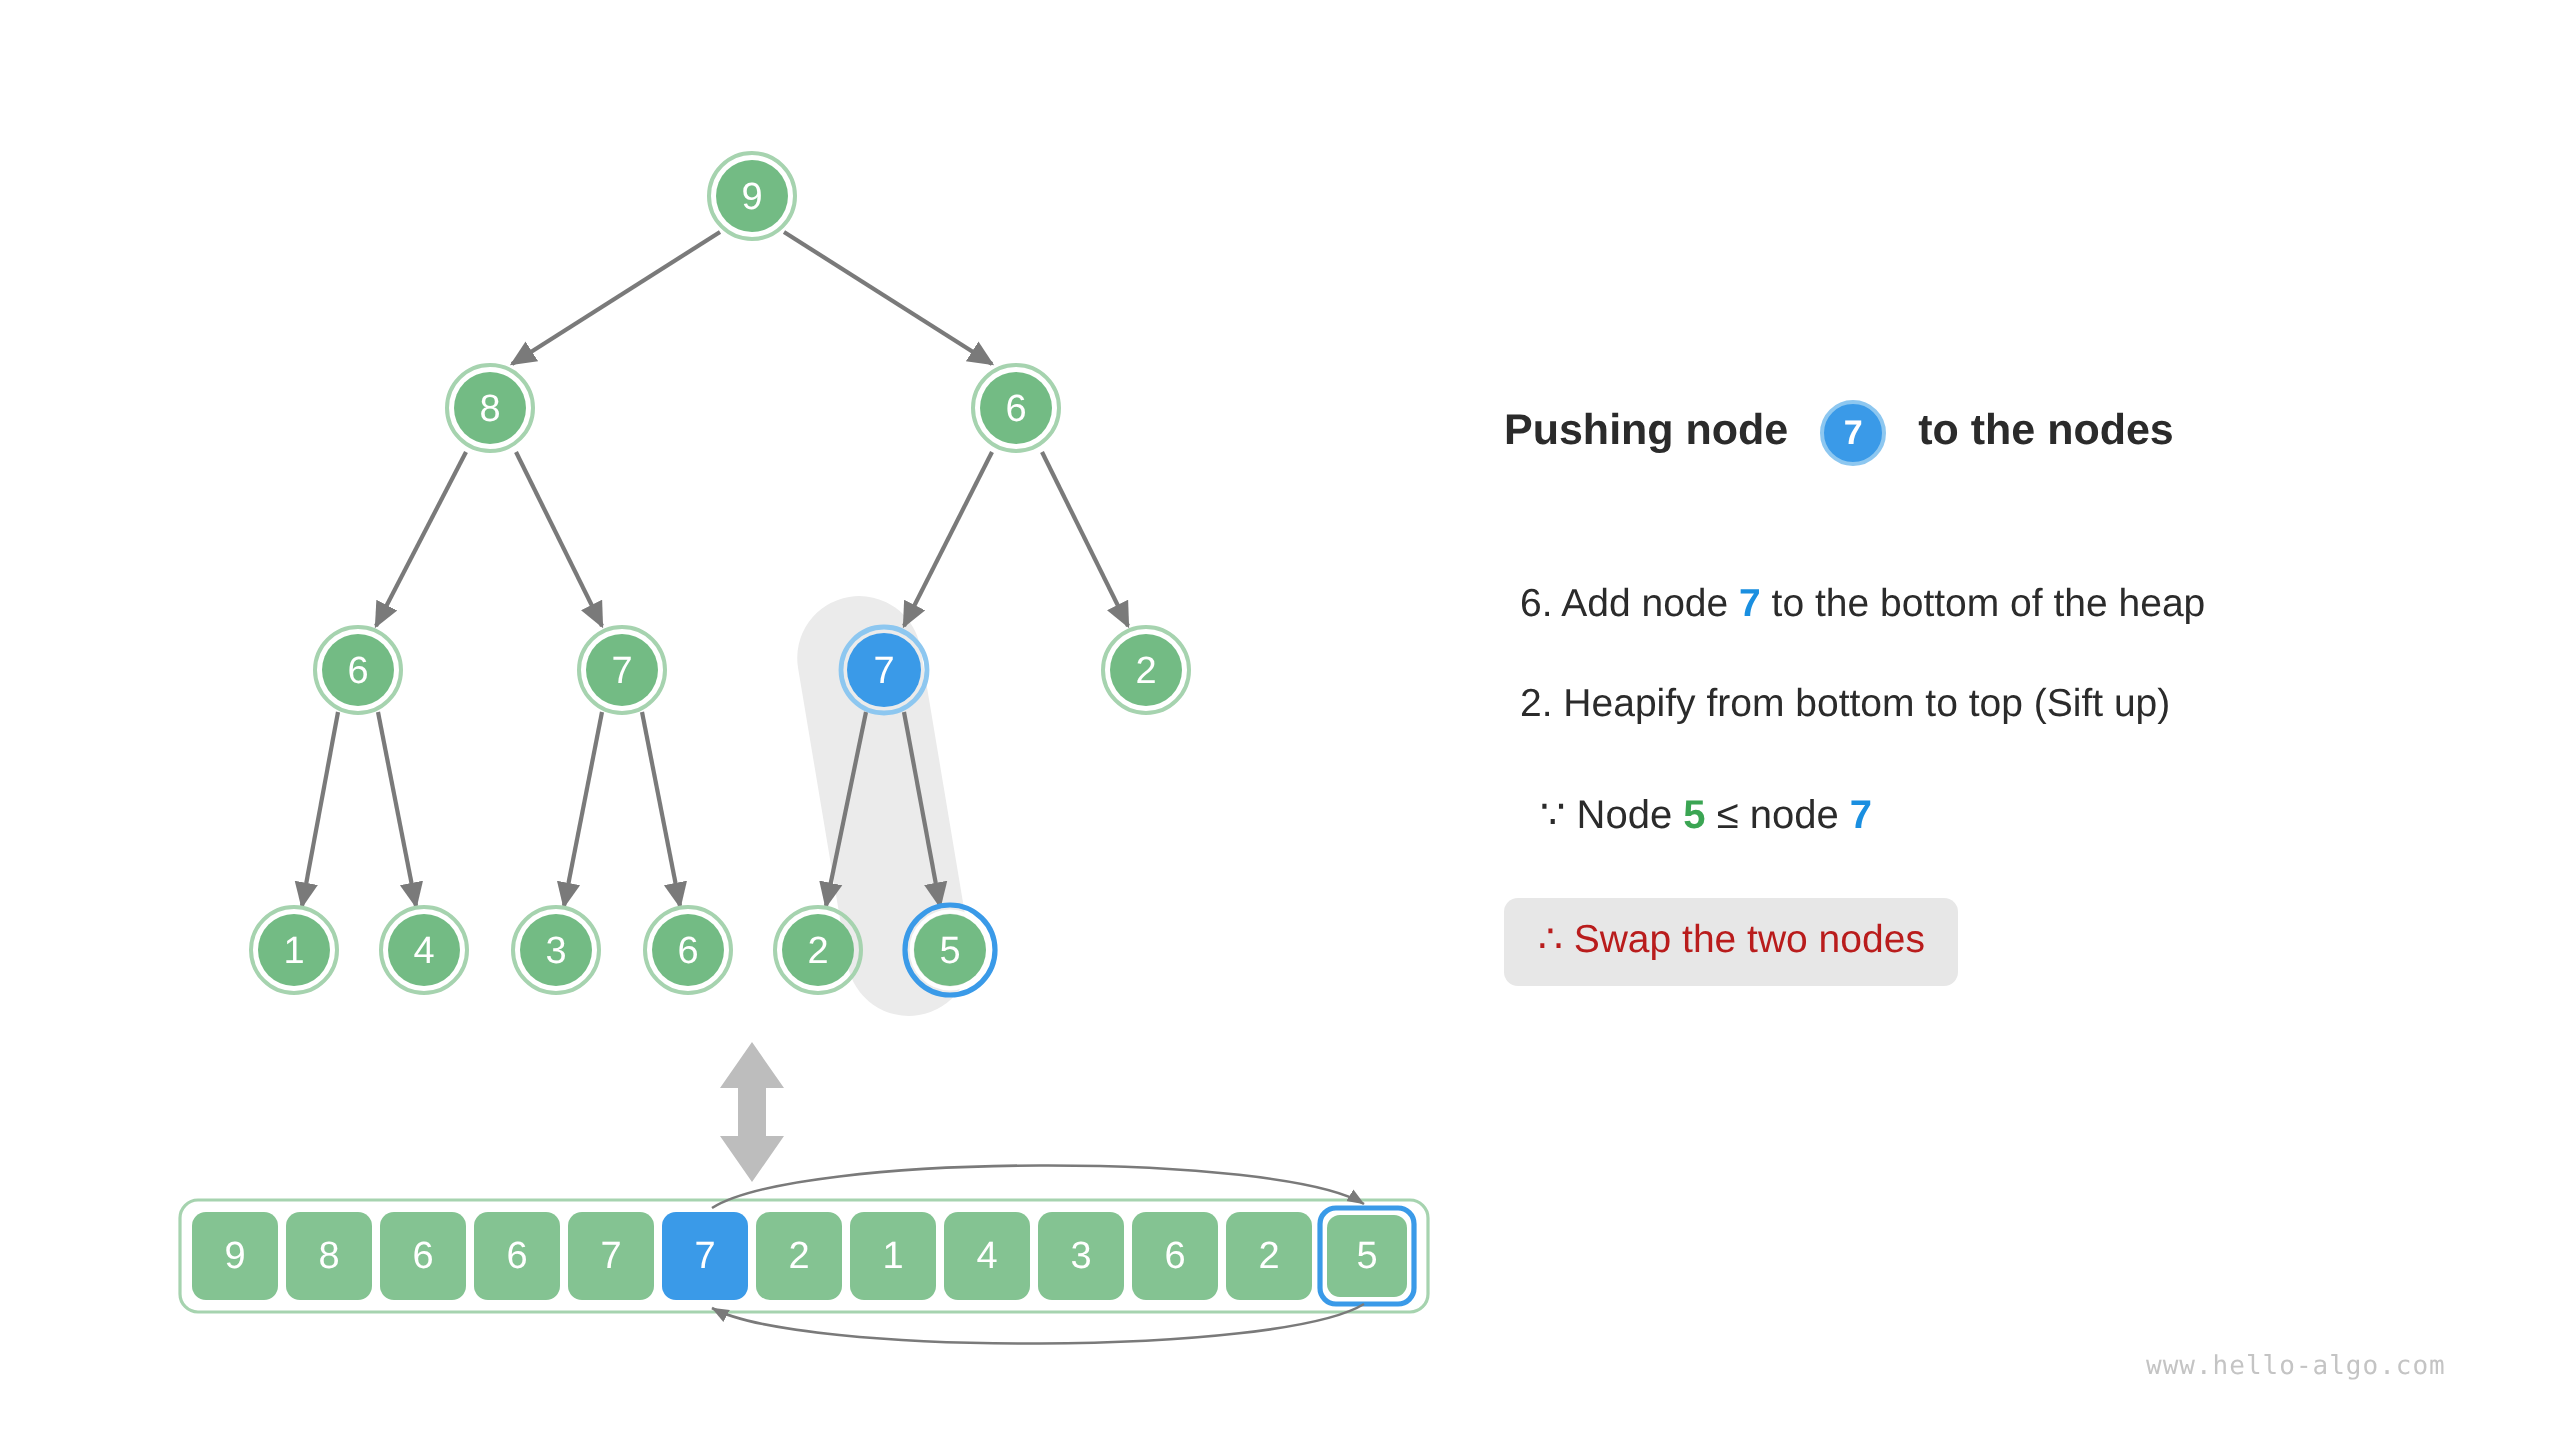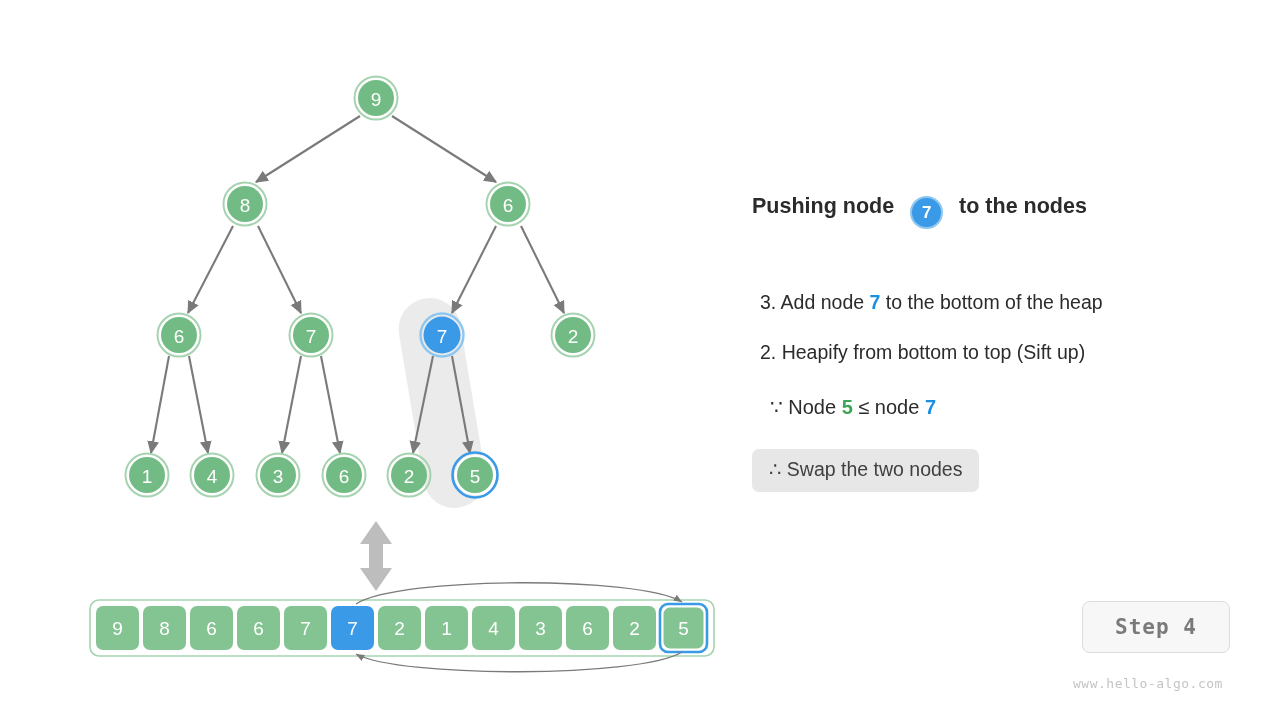--- a/index.html
+++ b/index.html
@@ -49,21 +49,21 @@
     left: 752px;
     top: 196px;
     width: 470px;
   }
   .panel-title {
     font-size: 21.5px;
     font-weight: bold;
     color: #2b2b2b;
     line-height: 1;
     display: flex;
-    align-items: flex-start;
+    align-items: center;
     white-space: pre;
     height: 40px;
   }
   .title-badge {
     display: inline-flex;
     align-items: center;
     justify-content: center;
     width: 33px;
     height: 33px;
     border-radius: 50%;
@@ -91,21 +91,21 @@
     white-space: pre;
   }
   .panel-concl {
     position: absolute;
     left: 0px;
     top: 253px;
     background: #e7e7e7;
     border-radius: 7px;
     padding: 9px 17px 11px 17px;
     font-size: 19.5px;
-    color: #404040;
+    color: #b91c1c;
     white-space: pre;
   }
   .blue-num { color: #1a8fe0; font-weight: bold; }
   .green-num { color: #3ba553; font-weight: bold; }
   
   #step-badge {
     position: absolute;
     left: 1082px;
     top: 601px;
     width: 148px;
@@ -315,25 +315,24 @@
   </svg>
 
   <div id="panel">
 
     <div class="panel-title">
       <span>Pushing node </span>
       <span class="title-badge">7</span>
       <span> to the nodes</span>
     </div>
 
-    <div class="panel-step s1"><span>3. Add node </span><span class="blue-num">7</span><span> to the bottom of the heap</span></div>
+    <div class="panel-step s1"><span>6. Add node </span><span class="blue-num">7</span><span> to the bottom of the heap</span></div>
 
     <div class="panel-step s2">2. Heapify from bottom to top (Sift up)</div>
 
     <div class="panel-reason"><span>∵ Node </span><span class="green-num">5</span><span> ≤ node </span><span class="blue-num">7</span></div>
 
     <div class="panel-concl">∴ Swap the two nodes</div>
   </div>
 
-  <div id="step-badge">Step 4</div>
   <div id="watermark">www.hello-algo.com</div>
 
 </div>
 
 </body></html>

